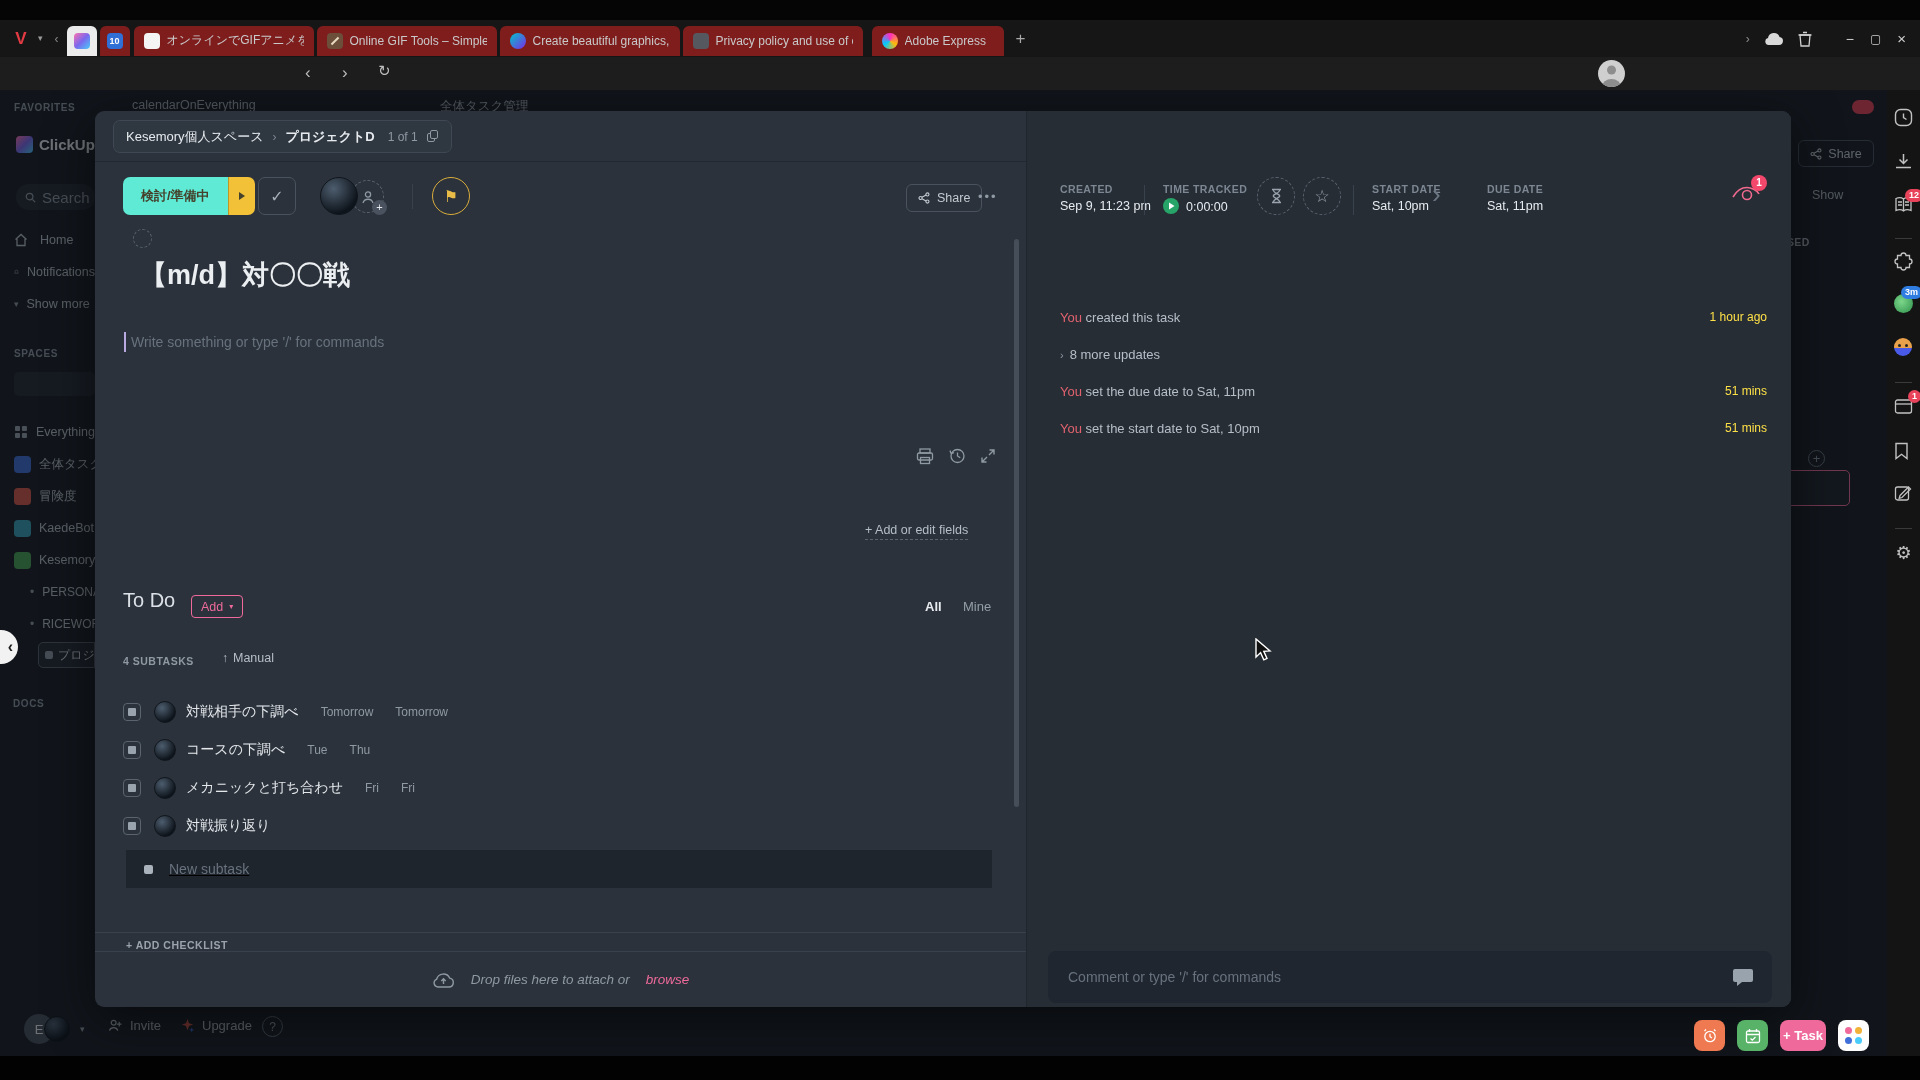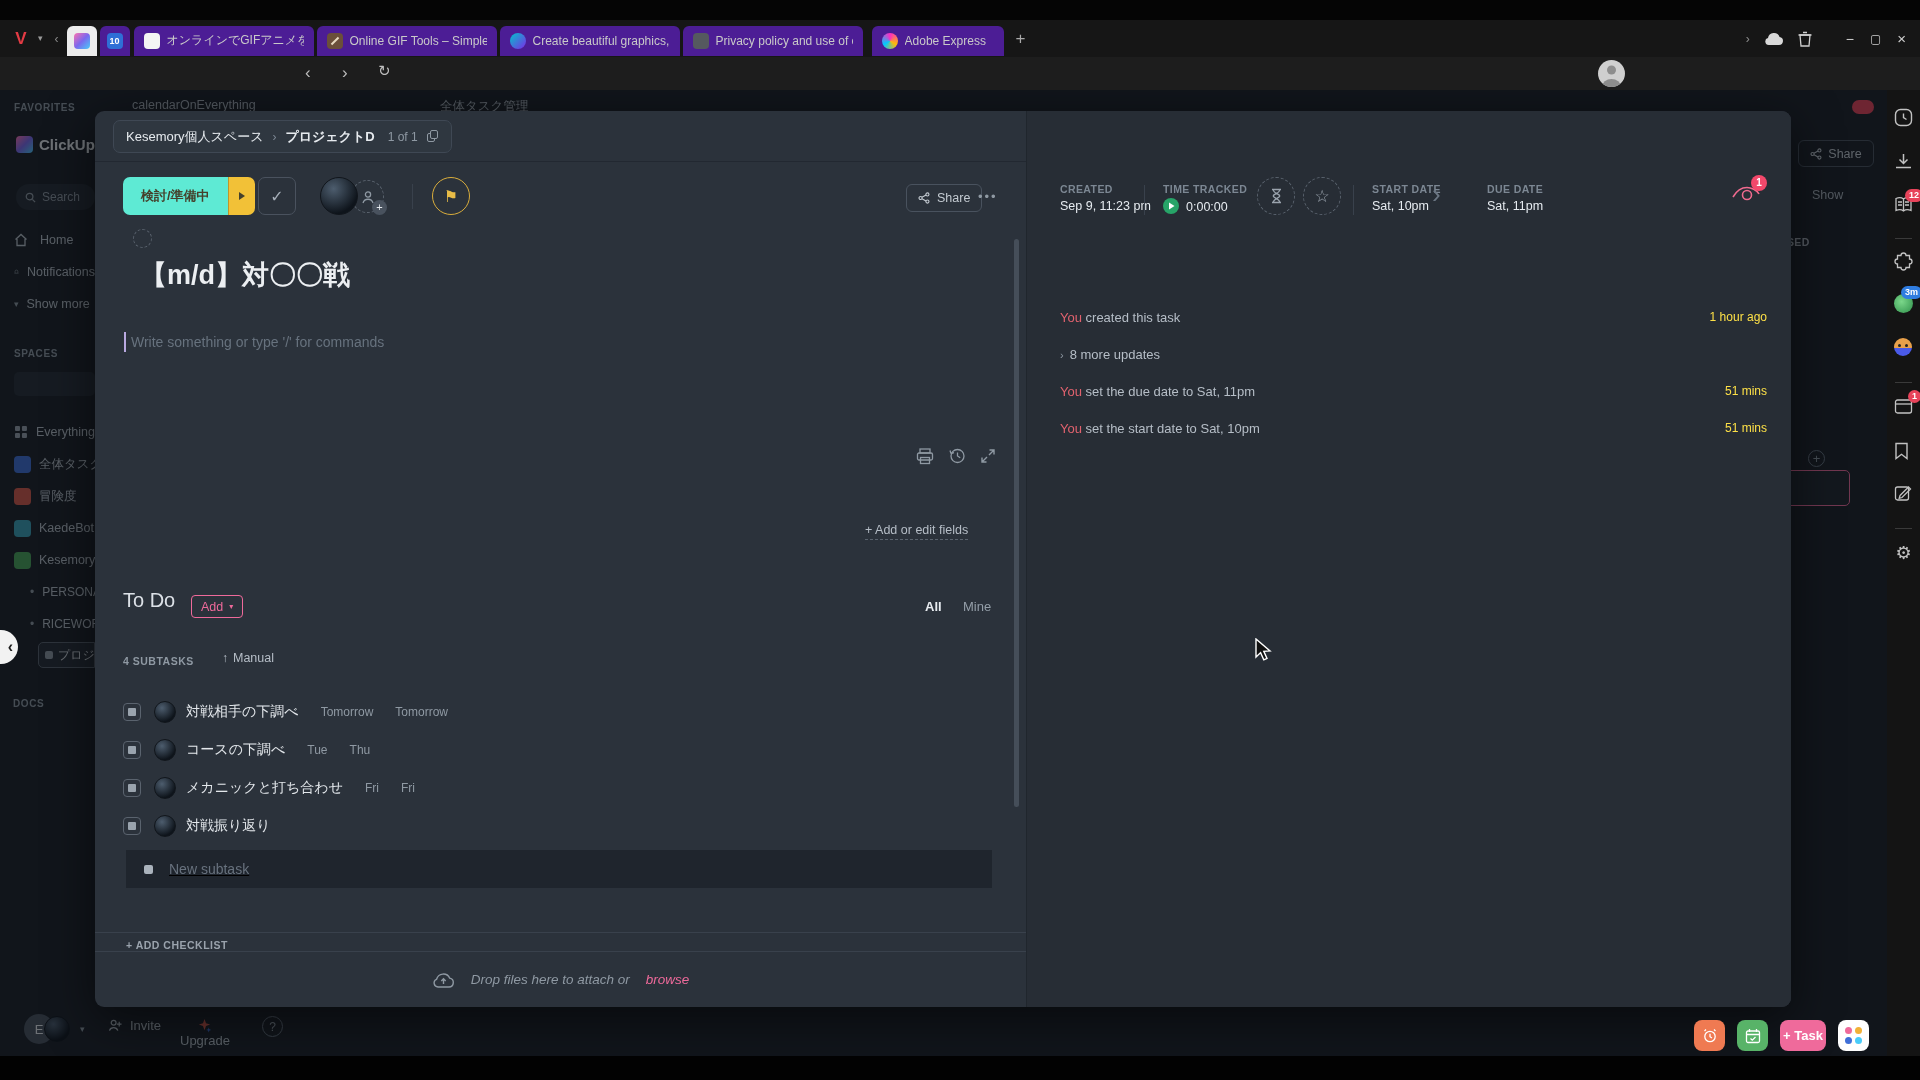--- a/index.html
+++ b/index.html
@@ -3,21 +3,21 @@
 <meta charset="utf-8">
 <style>
   html,body{margin:0;padding:0;background:#000;}
   *{box-sizing:border-box;font-family:"Liberation Sans","DejaVu Sans",sans-serif;}
   .frame{position:relative;width:1920px;height:1080px;overflow:hidden;background:#000;}
   .abs{position:absolute;}
   svg{display:block;}
   
   .titlebar{left:0;top:0;width:1920px;height:20px;background:#050505;}
   .tabbar{left:0;top:20px;width:1920px;height:37px;background:#161616;display:flex;align-items:center;}
-  .tab{height:30px;margin-top:4px;border-radius:6px 6px 0 0;background:#4c1d95;color:#c9c9c9;font-size:12px;display:flex;align-items:center;gap:7px;padding:0 10px;overflow:hidden;white-space:nowrap;}
+  .tab{height:30px;margin-top:4px;border-radius:6px 6px 0 0;background:#7f1d1d;color:#c9c9c9;font-size:12px;display:flex;align-items:center;gap:7px;padding:0 10px;overflow:hidden;white-space:nowrap;}
   .tab .t-label{overflow:hidden;max-width:150px;}
   .pinned{width:30px;justify-content:center;padding:0;}
   .fav{width:16px;height:16px;border-radius:4px;flex:0 0 auto;}
   .navbar{left:0;top:57px;width:1920px;height:33px;background:#1d1d1d;}
   .navbtn{color:#bdbdbd;font-size:17px;line-height:1;}
   .urlpill{left:404px;top:61px;width:1190px;height:26px;background:#060606;border-radius:13px;color:#9a9a9a;font-size:13px;display:flex;align-items:center;}
   .wctl{color:#cfcfcf;font-size:14px;}
   .statusbar{left:0;top:1056px;width:1920px;height:24px;background:#020202;}
   
   .rail{left:1887px;top:90px;width:33px;height:966px;background:#141414;}
@@ -181,21 +181,21 @@
       <div class="abs" style="left:14px;top:12px;font-size:10px;font-weight:700;letter-spacing:.6px;color:#8f99a3;">FAVORITES</div>
       <div class="abs" style="left:16px;top:46px;display:flex;align-items:center;gap:6px;width:79px;overflow:hidden;">
         <span class="sq" style="background:linear-gradient(135deg,#fd71af,#7b68ee,#49ccf9);"></span>
         <span style="color:#e6eaee;font-weight:700;font-size:15px;">ClickUp</span>
       </div>
       <div class="abs" style="left:16px;top:94px;width:79px;height:26px;border-radius:13px;background:#272d35;display:flex;align-items:center;gap:6px;padding-left:9px;overflow:hidden;">
         <svg width="11" height="11" viewBox="0 0 12 12" stroke="#8f99a3" fill="none" stroke-width="1.4">
             <circle cx="5" cy="5" r="3.6"></circle>
             <path d="M8 8l3 3"></path>
           </svg>
-        <span style="color:#8f99a3;font-size:12px;">Search</span>
+        <span style="color:#8f99a3;font-size:15px;">Search</span>
       </div>
       <div class="side-item" style="top:138px;height:24px;gap:12px;">
         <svg width="14" height="14" viewBox="0 0 14 14" stroke="#b9c1c9" fill="none" stroke-width="1.3">
             <path d="M1.5 6.5L7 1.5l5.5 5M3 6v6.5h8V6"></path>
           </svg>
         <span>Home</span>
       </div>
       <div class="side-item" style="top:170px;height:24px;">
         <svg width="13" height="14" viewBox="0 0 14 15" stroke="#b9c1c9" fill="none" stroke-width="1.3">
             <path d="M7 2a4 4 0 0 0-4 4v3.2L1.7 11h10.6L11 9.2V6a4 4 0 0 0-4-4z"></path>
@@ -250,21 +250,21 @@
       <div class="abs" style="left:24px;top:924px;width:30px;height:30px;border-radius:50%;background:#4a525e;color:#e6eaee;font-size:13px;display:flex;align-items:center;justify-content:center;">E</div>
       <div class="abs avatar-img" style="left:44px;top:926px;width:26px;height:26px;"></div>
       <div class="abs" style="left:80px;top:934px;color:#8f99a3;font-size:9px;">▾</div>
       <div class="abs" style="left:108px;top:928px;display:flex;align-items:center;gap:7px;color:#b9c1c9;font-size:13px;">
         <svg width="15" height="13" viewBox="0 0 16 14" stroke="#b9c1c9" fill="none" stroke-width="1.3">
             <circle cx="6" cy="4" r="2.6"></circle>
             <path d="M1.5 12.5a4.8 4.8 0 0 1 9 0M12 3v5M9.5 5.5h5"></path>
           </svg>
         <span>Invite</span>
       </div>
-      <div class="abs" style="left:180px;top:928px;display:flex;align-items:center;color:#b9c1c9;font-size:13px;flex-direction:column;">
+      <div class="abs" style="left:180px;top:928px;display:flex;align-items:center;gap:7px;color:#b9c1c9;font-size:13px;">
         <svg width="15" height="15" viewBox="0 0 16 16">
             <path d="M8 1l1.6 4.5L14 7l-4.4 1.5L8 13l-1.6-4.5L2 7l4.4-1.5z" fill="#d85a4a"></path>
             <path d="M12.5 10l.7 2 2 .7-2 .7-.7 2-.7-2-2-.7 2-.7z" fill="#3f6fd8"></path>
           </svg>
         <span>Upgrade</span>
       </div>
       <div class="abs" style="left:262px;top:926px;width:21px;height:21px;border:1.4px solid #6b7683;border-radius:50%;color:#9aa3ad;font-size:12px;display:flex;align-items:center;justify-content:center;">?</div>
     </div>
 
     <div class="overlay"></div>
@@ -455,20 +455,28 @@
       </div>
       <div class="act-row" style="left:965px;top:273px;">
         <span class="act-actor">You</span> <span>set the due date to Sat, 11pm</span>
         <span class="act-time">51 mins</span>
       </div>
       <div class="act-row" style="left:965px;top:310px;">
         <span class="act-actor">You</span> <span>set the start date to Sat, 10pm</span>
         <span class="act-time">51 mins</span>
       </div>
 
+      <div class="abs" style="left:953px;top:840px;width:724px;height:52px;background:#1f2630;border-radius:8px;display:flex;align-items:center;">
+        <span style="color:#68727e;font-size:14px;margin-left:20px;flex:1;">Comment or type '/' for commands</span>
+        <span style="margin-right:18px;">
+          <svg width="22" height="20" viewBox="0 0 22 20">
+              <path d="M3 2h16a2 2 0 0 1 2 2v9a2 2 0 0 1-2 2h-9l-5 4v-4H3a2 2 0 0 1-2-2V4a2 2 0 0 1 2-2z" fill="#99a3ad"></path>
+            </svg>
+        </span>
+      </div>
     </div>
 
     <div class="abs" style="left:-16px;top:540px;width:34px;height:34px;border-radius:50%;background:#f2f2f2;z-index:11;display:flex;align-items:center;justify-content:flex-end;padding-right:5px;color:#1b1b1b;font-size:16px;font-weight:700;">‹</div>
 
     <div class="fab" style="left:1694px;width:31px;background:#ef7a52;">
       <svg width="16" height="16" viewBox="0 0 16 16" stroke="#fff" fill="none" stroke-width="1.3">
           <circle cx="8" cy="8.5" r="5.2"></circle>
           <path d="M8 5.8v2.9l2 1.3M2.5 3L4 1.6M13.5 3L12 1.6"></path>
         </svg>
     </div>

